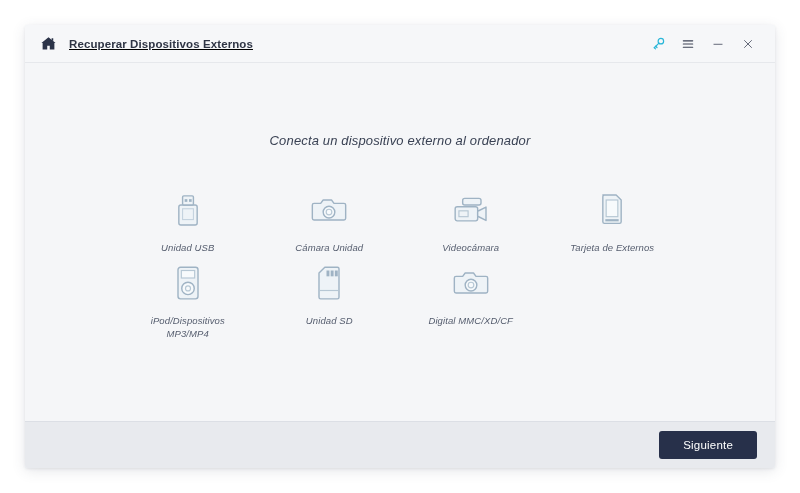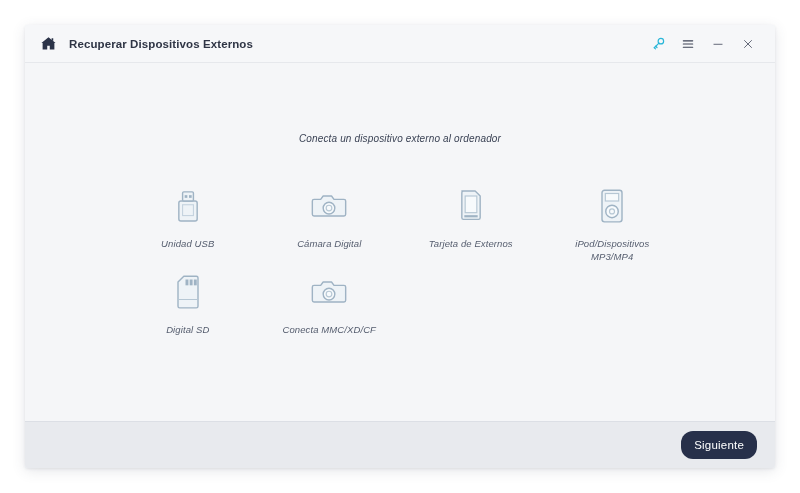--- a/index.html
+++ b/index.html
@@ -36,20 +36,21 @@
 
   
   .titlebar {
     height: 38px;
     min-height: 38px;
     background: #f6f7f9;
     border-bottom: 1px solid #e6e8ec;
     display: flex;
     align-items: center;
     padding: 0 14px 0 12px;
+    text-decoration: underline;
   }
 
   .home-icon {
     width: 22px;
     height: 22px;
     display: flex;
     align-items: center;
     justify-content: center;
     margin-right: 10px;
     flex: 0 0 auto;
@@ -81,21 +82,21 @@
     flex: 1 1 auto;
     background: #f5f6f8;
     display: flex;
     flex-direction: column;
     align-items: center;
     position: relative;
   }
 
   .headline {
     margin-top: 70px;
-    font-size: 10px;
+    font-size: 13px;
     font-style: italic;
     color: #3a4254;
     letter-spacing: 0.15px;
   }
 
   .device-grid {
     margin-top: 40px;
     width: 560px;
     display: grid;
     grid-template-columns: repeat(4, 1fr);
@@ -140,22 +141,22 @@
     align-items: center;
     justify-content: flex-end;
     padding-right: 18px;
   }
 
   .next-btn {
     background: #27304a;
     color: #ffffff;
     font-size: 11.5px;
     border: none;
-    border-radius: 12px;
-    padding: 8px 13px;
+    border-radius: 3px;
+    padding: 8px 24px;
     cursor: pointer;
     letter-spacing: 0.2px;
     font-family: "Liberation Sans", sans-serif;
   }
 </style>
 </head>
 <body>
 
 <div class="window">
 
@@ -229,23 +230,34 @@
       </div>
 
       <div class="device">
         <div class="device-icon">
           <svg width="40" height="40" viewBox="0 0 48 48" aria-hidden="true">
             <path d="M6 16 h8 l3-4 h10 l3 4 h12 a2 2 0 0 1 2 2 v16 a2 2 0 0 1 -2 2 H6 a2 2 0 0 1 -2 -2 V18 a2 2 0 0 1 2 -2 z" fill="#eef3f7" stroke="#9fb3c4" stroke-width="1.7" stroke-linejoin="round"></path>
             <circle cx="24" cy="26.5" r="7" fill="#f7fafc" stroke="#9fb3c4" stroke-width="1.7"></circle>
             <circle cx="24" cy="26.5" r="3.4" fill="none" stroke="#b6c7d4" stroke-width="1.4"></circle>
           </svg>
         </div>
-        <div class="device-label">Cámara Digital</div>
-      </div>
-
+        <div class="device-label">Cámara Unidad</div>
+      </div>
+
+      <div class="device">
+        <div class="device-icon">
+          <svg width="40" height="40" viewBox="0 0 48 48" aria-hidden="true">
+            <rect x="14" y="10" width="22" height="8" rx="2.5" fill="#eef3f7" stroke="#9fb3c4" stroke-width="1.7"></rect>
+            <rect x="5" y="20" width="27" height="17" rx="2.5" fill="#eef3f7" stroke="#9fb3c4" stroke-width="1.7"></rect>
+            <path d="M32 25.5 L42 20.5 v16 L32 31.5 z" fill="#eef3f7" stroke="#9fb3c4" stroke-width="1.7" stroke-linejoin="round"></path>
+            <rect x="9.5" y="25" width="11" height="7" fill="none" stroke="#b6c7d4" stroke-width="1.4"></rect>
+          </svg>
+        </div>
+        <div class="device-label">Videocámara</div>
+      </div>
 
       <div class="device">
         <div class="device-icon">
           <svg width="40" height="40" viewBox="0 0 48 48" aria-hidden="true">
             <path d="M13 6 h16 l6 6 v26 a2 2 0 0 1 -2 2 H15 a2 2 0 0 1 -2 -2 V8 a2 2 0 0 1 2 -2 z" fill="#eef3f7" stroke="#9fb3c4" stroke-width="1.7" stroke-linejoin="round"></path>
             <rect x="17" y="12" width="14" height="20" fill="#f7fafc" stroke="#b6c7d4" stroke-width="1.4"></rect>
             <rect x="16" y="35" width="16" height="2.6" fill="#9fb3c4"></rect>
           </svg>
         </div>
         <div class="device-label">Tarjeta de Externos</div>
@@ -267,32 +279,32 @@
       <div class="device">
         <div class="device-icon">
           <svg width="40" height="40" viewBox="0 0 48 48" aria-hidden="true">
             <path d="M19 5 h15 a2 2 0 0 1 2 2 v34 a2 2 0 0 1 -2 2 H14 a2 2 0 0 1 -2 -2 V12 z" fill="#eef3f7" stroke="#9fb3c4" stroke-width="1.7" stroke-linejoin="round"></path>
             <rect x="21" y="9" width="3.5" height="7" fill="#9fb3c4"></rect>
             <rect x="26" y="9" width="3.5" height="7" fill="#9fb3c4"></rect>
             <rect x="31" y="9" width="3.5" height="7" fill="#9fb3c4"></rect>
             <path d="M13 33 H35" stroke="#b6c7d4" stroke-width="1.4"></path>
           </svg>
         </div>
-        <div class="device-label">Digital SD</div>
+        <div class="device-label">Unidad SD</div>
       </div>
 
       <div class="device">
         <div class="device-icon">
           <svg width="40" height="40" viewBox="0 0 48 48" aria-hidden="true">
             <path d="M6 16 h8 l3-4 h10 l3 4 h12 a2 2 0 0 1 2 2 v16 a2 2 0 0 1 -2 2 H6 a2 2 0 0 1 -2 -2 V18 a2 2 0 0 1 2 -2 z" fill="#eef3f7" stroke="#9fb3c4" stroke-width="1.7" stroke-linejoin="round"></path>
             <circle cx="24" cy="26.5" r="7" fill="#f7fafc" stroke="#9fb3c4" stroke-width="1.7"></circle>
             <circle cx="24" cy="26.5" r="3.4" fill="none" stroke="#b6c7d4" stroke-width="1.4"></circle>
           </svg>
         </div>
-        <div class="device-label">Conecta MMC/XD/CF</div>
+        <div class="device-label">Digital MMC/XD/CF</div>
       </div>
 
 
     </div>
   </div>
 
   <div class="footer">
     <button class="next-btn">Siguiente</button>
   </div>
 

